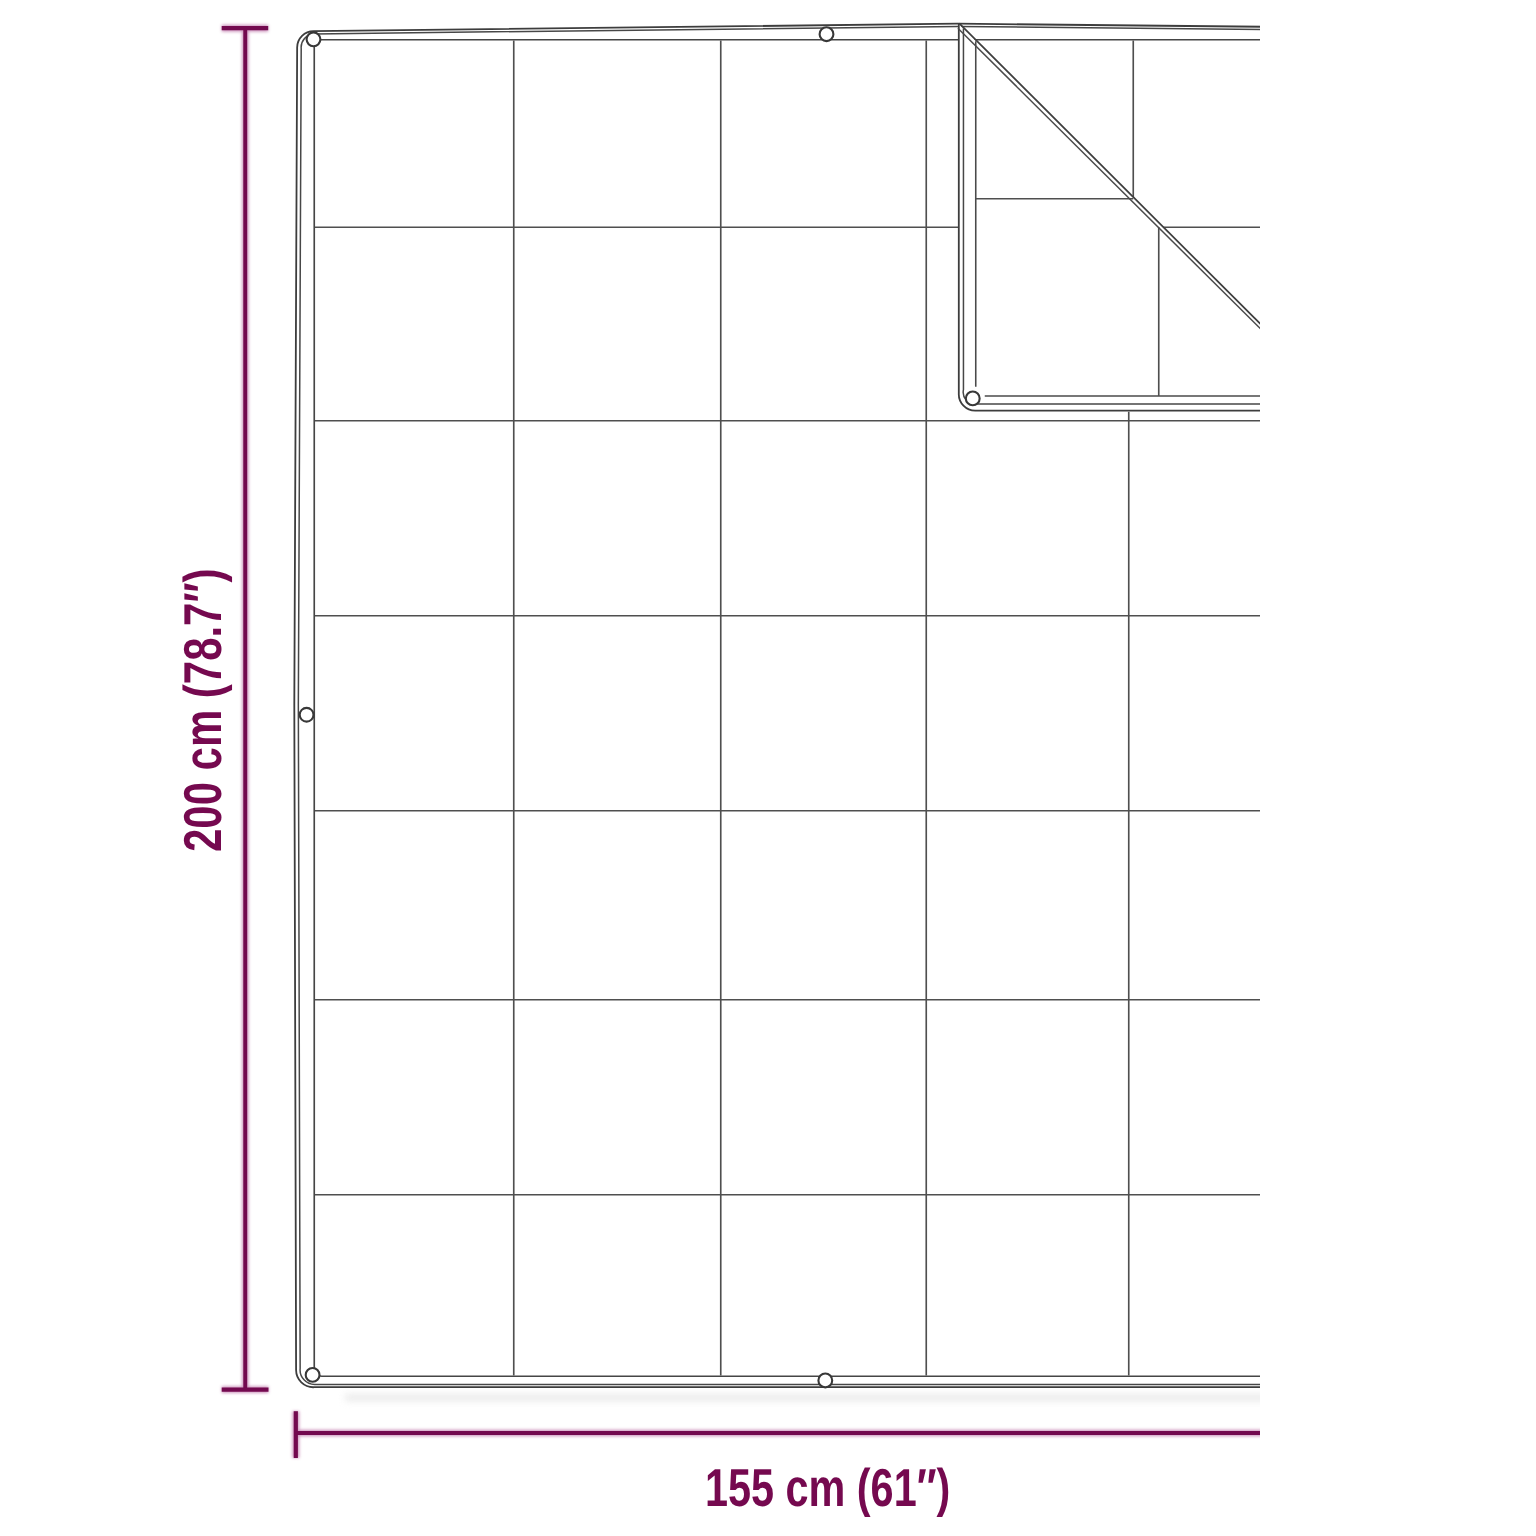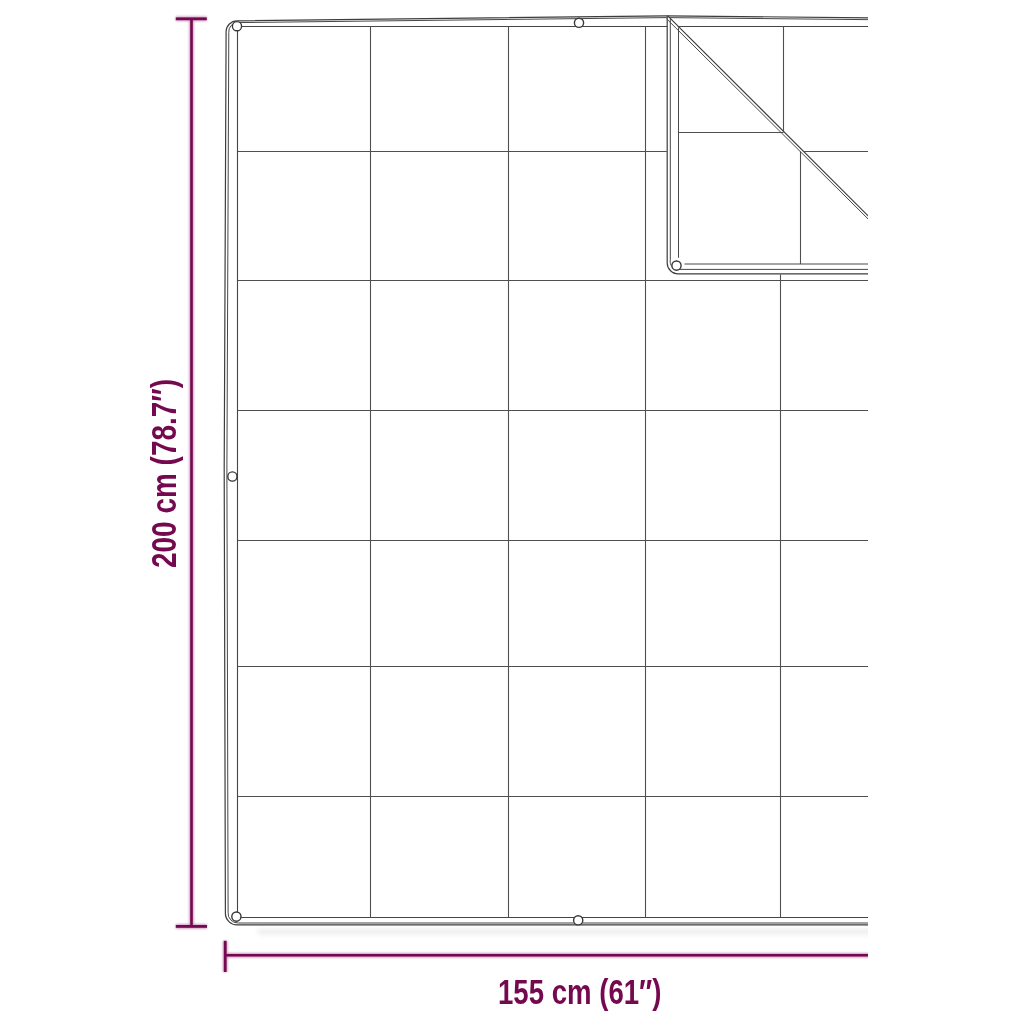--- a/index.html
+++ b/index.html
@@ -1,16 +1,16 @@
 <!DOCTYPE html>
 <html><head>
 <meta charset="utf-8">
 <style>
   html,body{margin:0;padding:0;background:#ffffff;}
-  .page{width:840px;height:1024px;position:relative;background:#ffffff;overflow:hidden;padding-left:28px;}
+  .page{width:840px;height:1024px;position:relative;background:#ffffff;overflow:hidden;}
   svg{display:block;}
   text{font-family:"Liberation Sans", sans-serif;font-weight:bold;fill:#75094f;}
 </style>
 </head>
 <body>
 <div class="page">
 <svg width="1024" height="1024" viewBox="0 0 1024 1024" style="filter:blur(0.4px)">
 
   <g opacity="0.8">
     <rect x="230" y="929.5" width="660" height="4.5" fill="#e4e4e4" style="filter:blur(2.5px)"></rect>

